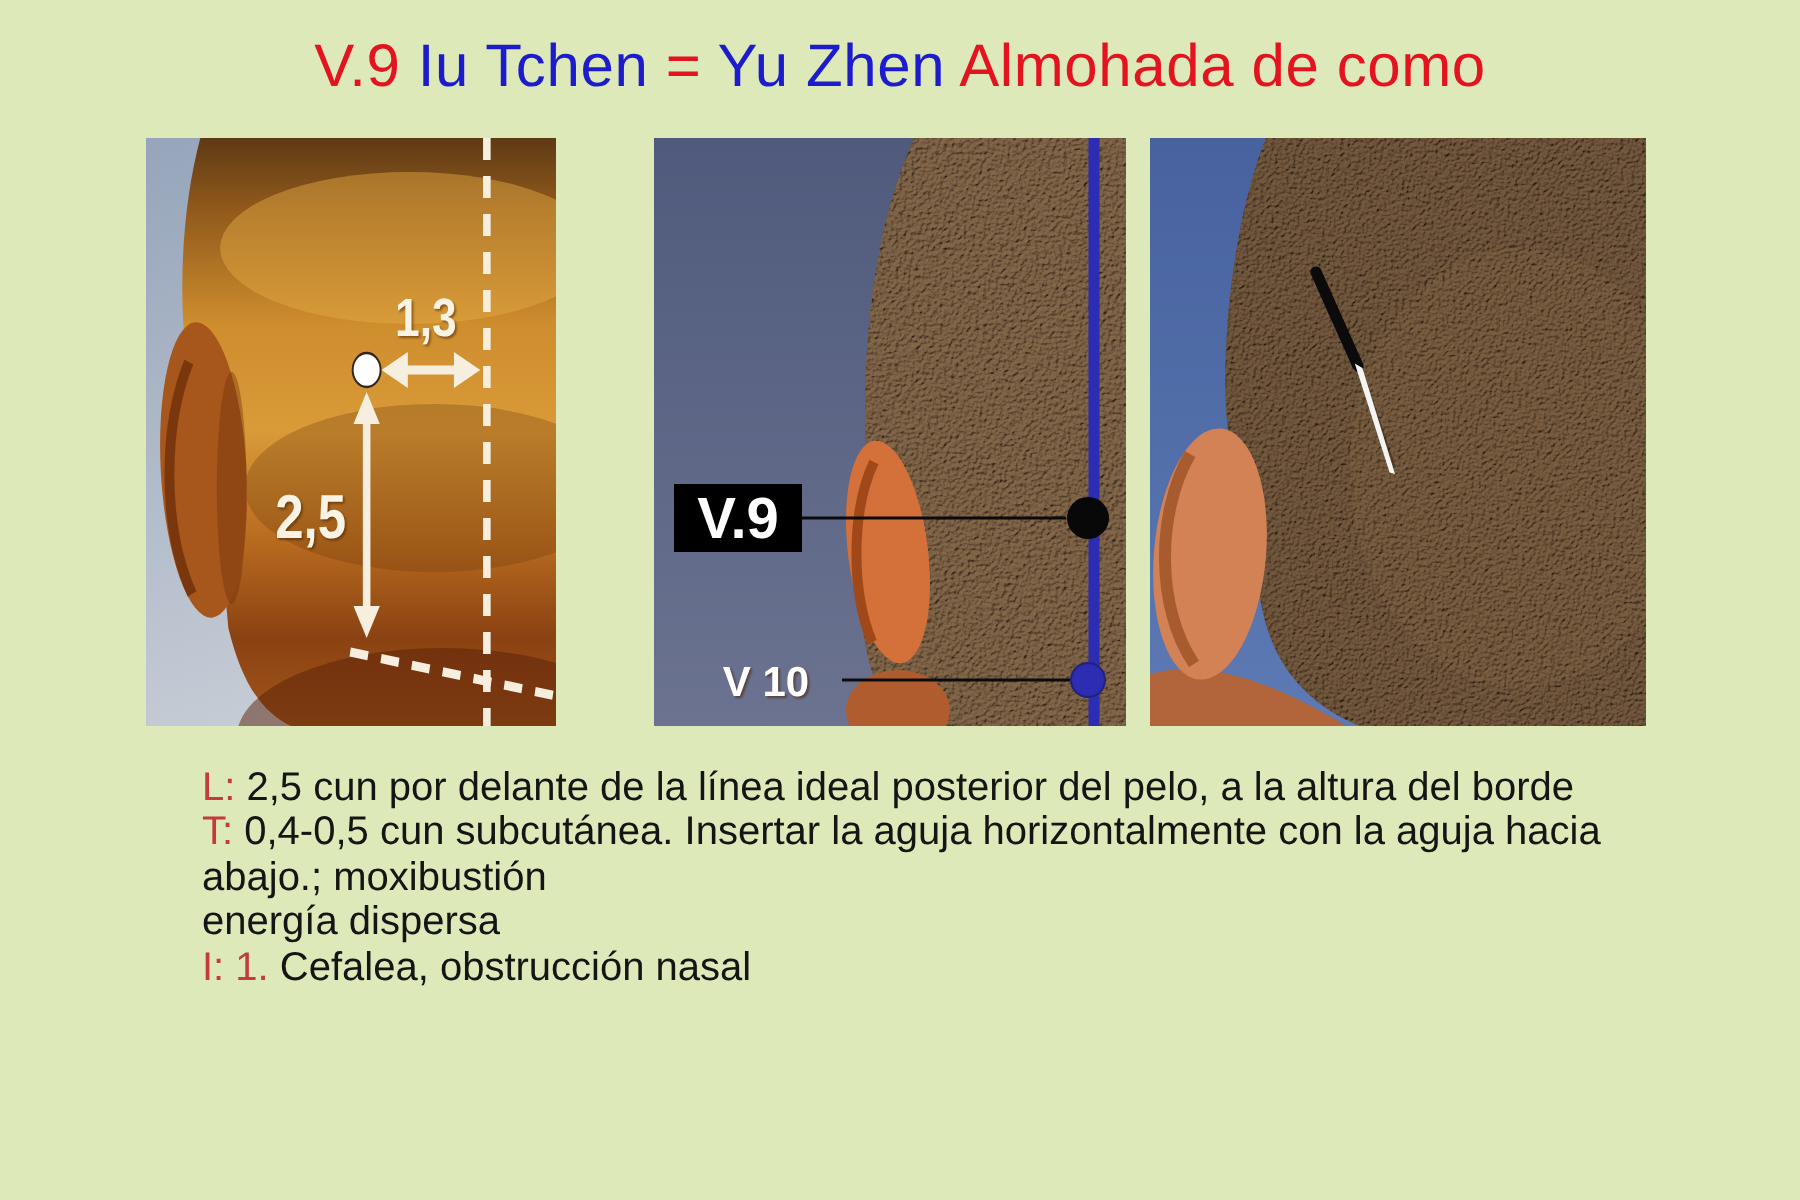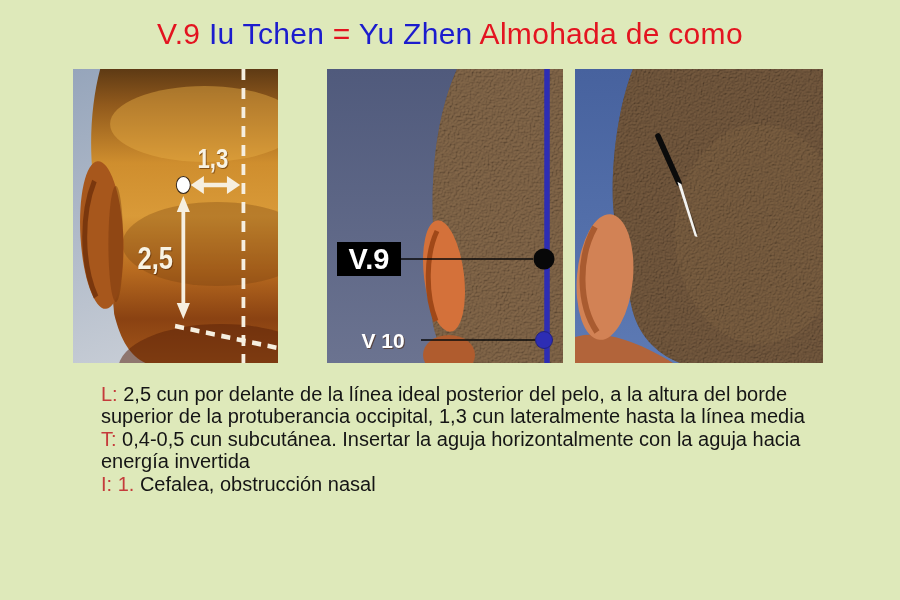--- a/index.html
+++ b/index.html
@@ -143,19 +143,19 @@
       <g>
         <line x1="106" y1="118" x2="122" y2="165" stroke="#2e2218" stroke-width="2" opacity="0.5"></line>
         <line x1="83" y1="67" x2="104" y2="114" stroke="#0b0b0b" stroke-width="5.6" stroke-linecap="round"></line>
         <polygon points="102.4,112.8 106.2,115 122.5,168 119.8,167.2" fill="#f4f4f2"></polygon>
       </g>
     </svg>
   </div>
 
   <div class="notes">
     <div class="note-line"><span class="note-prefix">L:</span><span> 2,5 cun por delante de la línea ideal posterior del pelo, a la altura del borde</span></div>
-    <div class="note-line"><span class="note-prefix"></span><span>superior de la protuberancia occipital, 1,3 cun lateralmente hasta la línea media</span></div>
     <div class="note-line"><span class="note-prefix">T:</span><span> 0,4-0,5 cun subcutánea. Insertar la aguja horizontalmente con la aguja hacia</span></div>
-    <div class="note-line"><span class="note-prefix"></span><span>energía invertida</span></div>
+    <div class="note-line"><span class="note-prefix"></span><span>abajo.; moxibustión</span></div>
+    <div class="note-line"><span class="note-prefix"></span><span>energía dispersa</span></div>
     <div class="note-line"><span class="note-prefix">I: 1.</span><span> Cefalea, obstrucción nasal</span></div>
   </div>
 
 </div>
 
 </body></html>

